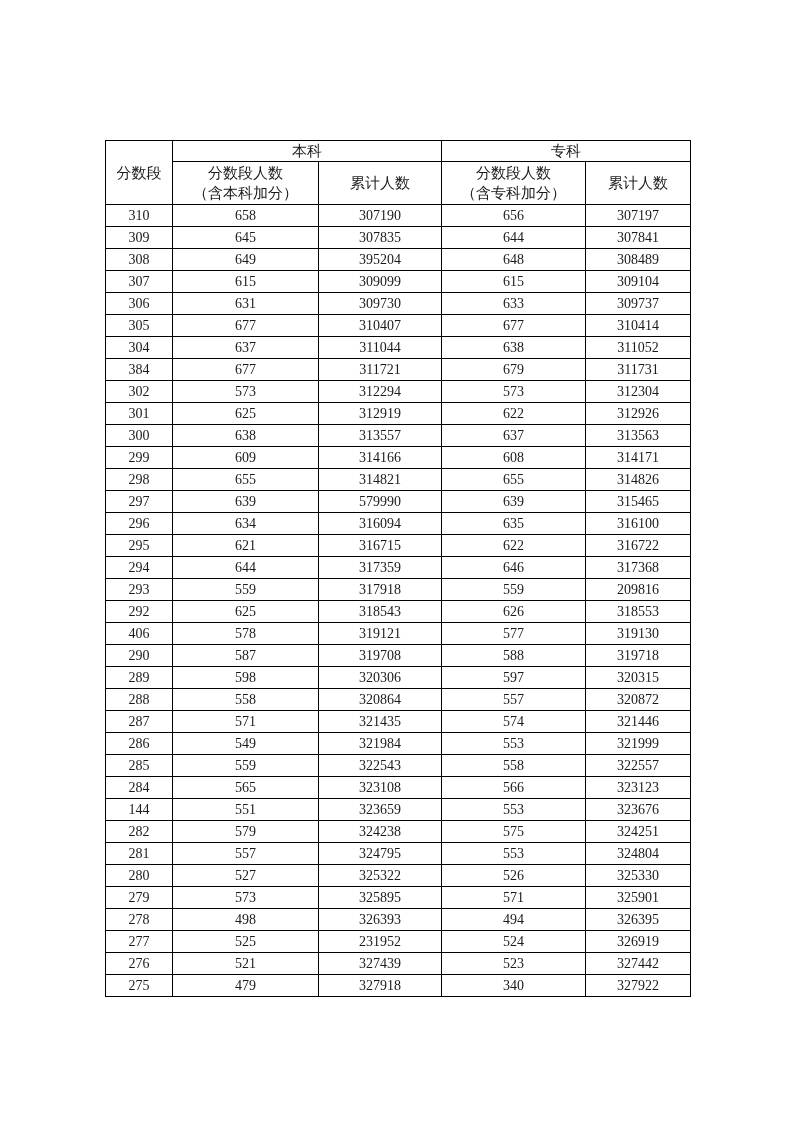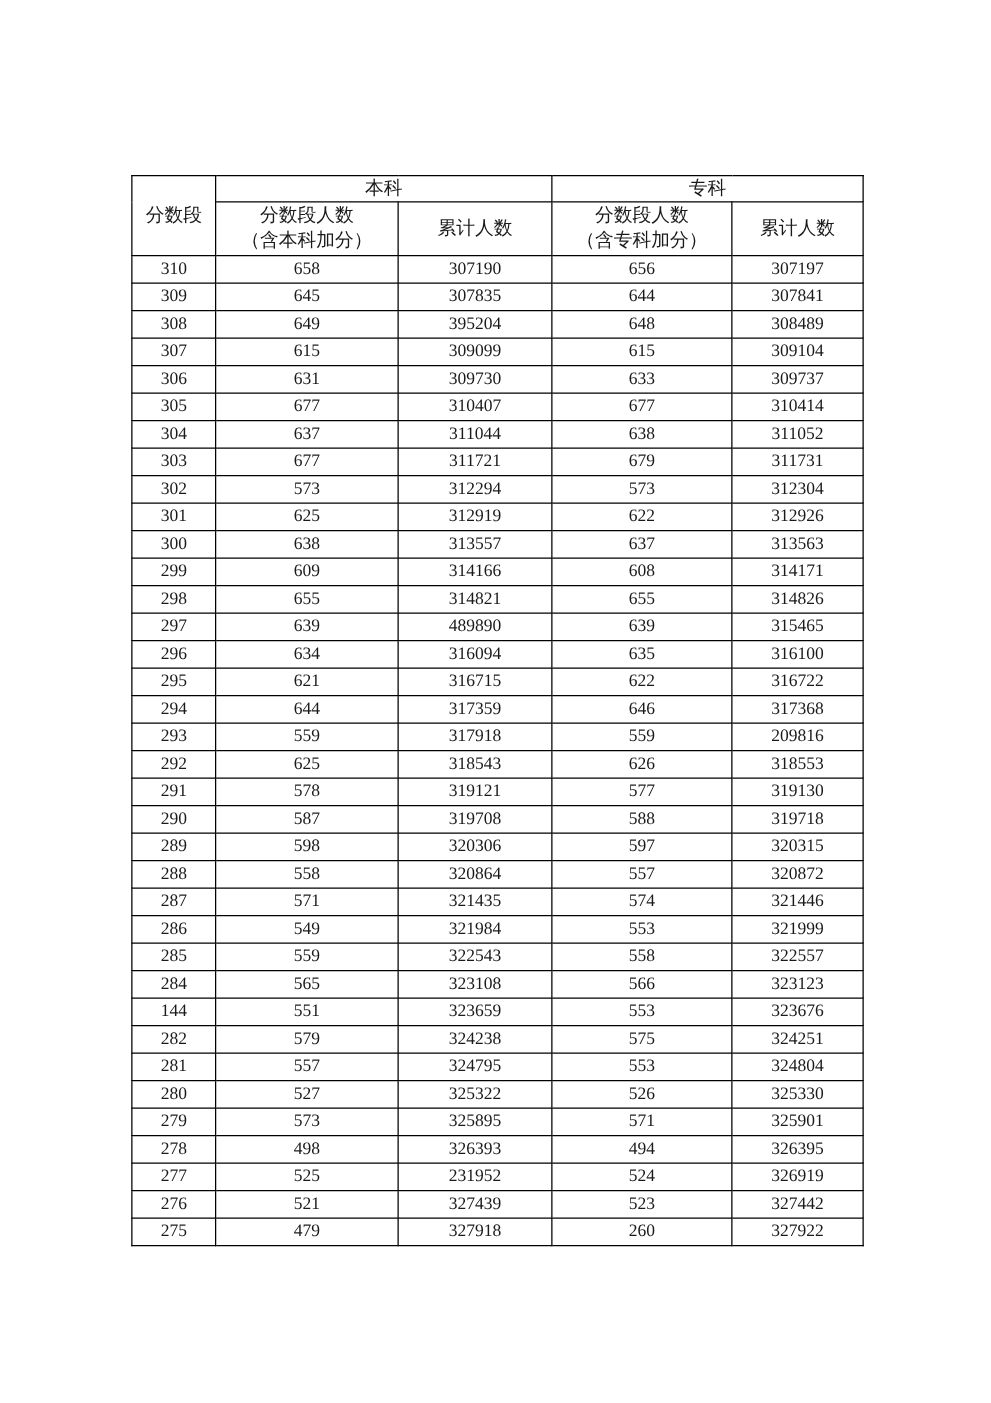--- a/index.html
+++ b/index.html
@@ -136,21 +136,21 @@
           <td>310414</td>
         </tr>
         <tr>
           <td>304</td>
           <td>637</td>
           <td>311044</td>
           <td>638</td>
           <td>311052</td>
         </tr>
         <tr>
-          <td>303</td>
+          <td>384</td>
           <td>677</td>
           <td>311721</td>
           <td>679</td>
           <td>311731</td>
         </tr>
         <tr>
           <td>302</td>
           <td>573</td>
           <td>312294</td>
           <td>573</td>
@@ -180,21 +180,21 @@
         <tr>
           <td>298</td>
           <td>655</td>
           <td>314821</td>
           <td>655</td>
           <td>314826</td>
         </tr>
         <tr>
           <td>297</td>
           <td>639</td>
-          <td>489890</td>
+          <td>579990</td>
           <td>639</td>
           <td>315465</td>
         </tr>
         <tr>
           <td>296</td>
           <td>634</td>
           <td>316094</td>
           <td>635</td>
           <td>316100</td>
         </tr>
@@ -220,21 +220,21 @@
           <td>209816</td>
         </tr>
         <tr>
           <td>292</td>
           <td>625</td>
           <td>318543</td>
           <td>626</td>
           <td>318553</td>
         </tr>
         <tr>
-          <td>291</td>
+          <td>406</td>
           <td>578</td>
           <td>319121</td>
           <td>577</td>
           <td>319130</td>
         </tr>
         <tr>
           <td>290</td>
           <td>587</td>
           <td>319708</td>
           <td>588</td>
@@ -335,20 +335,20 @@
           <td>276</td>
           <td>521</td>
           <td>327439</td>
           <td>523</td>
           <td>327442</td>
         </tr>
         <tr>
           <td>275</td>
           <td>479</td>
           <td>327918</td>
-          <td>260</td>
+          <td>340</td>
           <td>327922</td>
         </tr>
       </tbody>
   </table>
 
 
 </div>
 
 </body></html>

